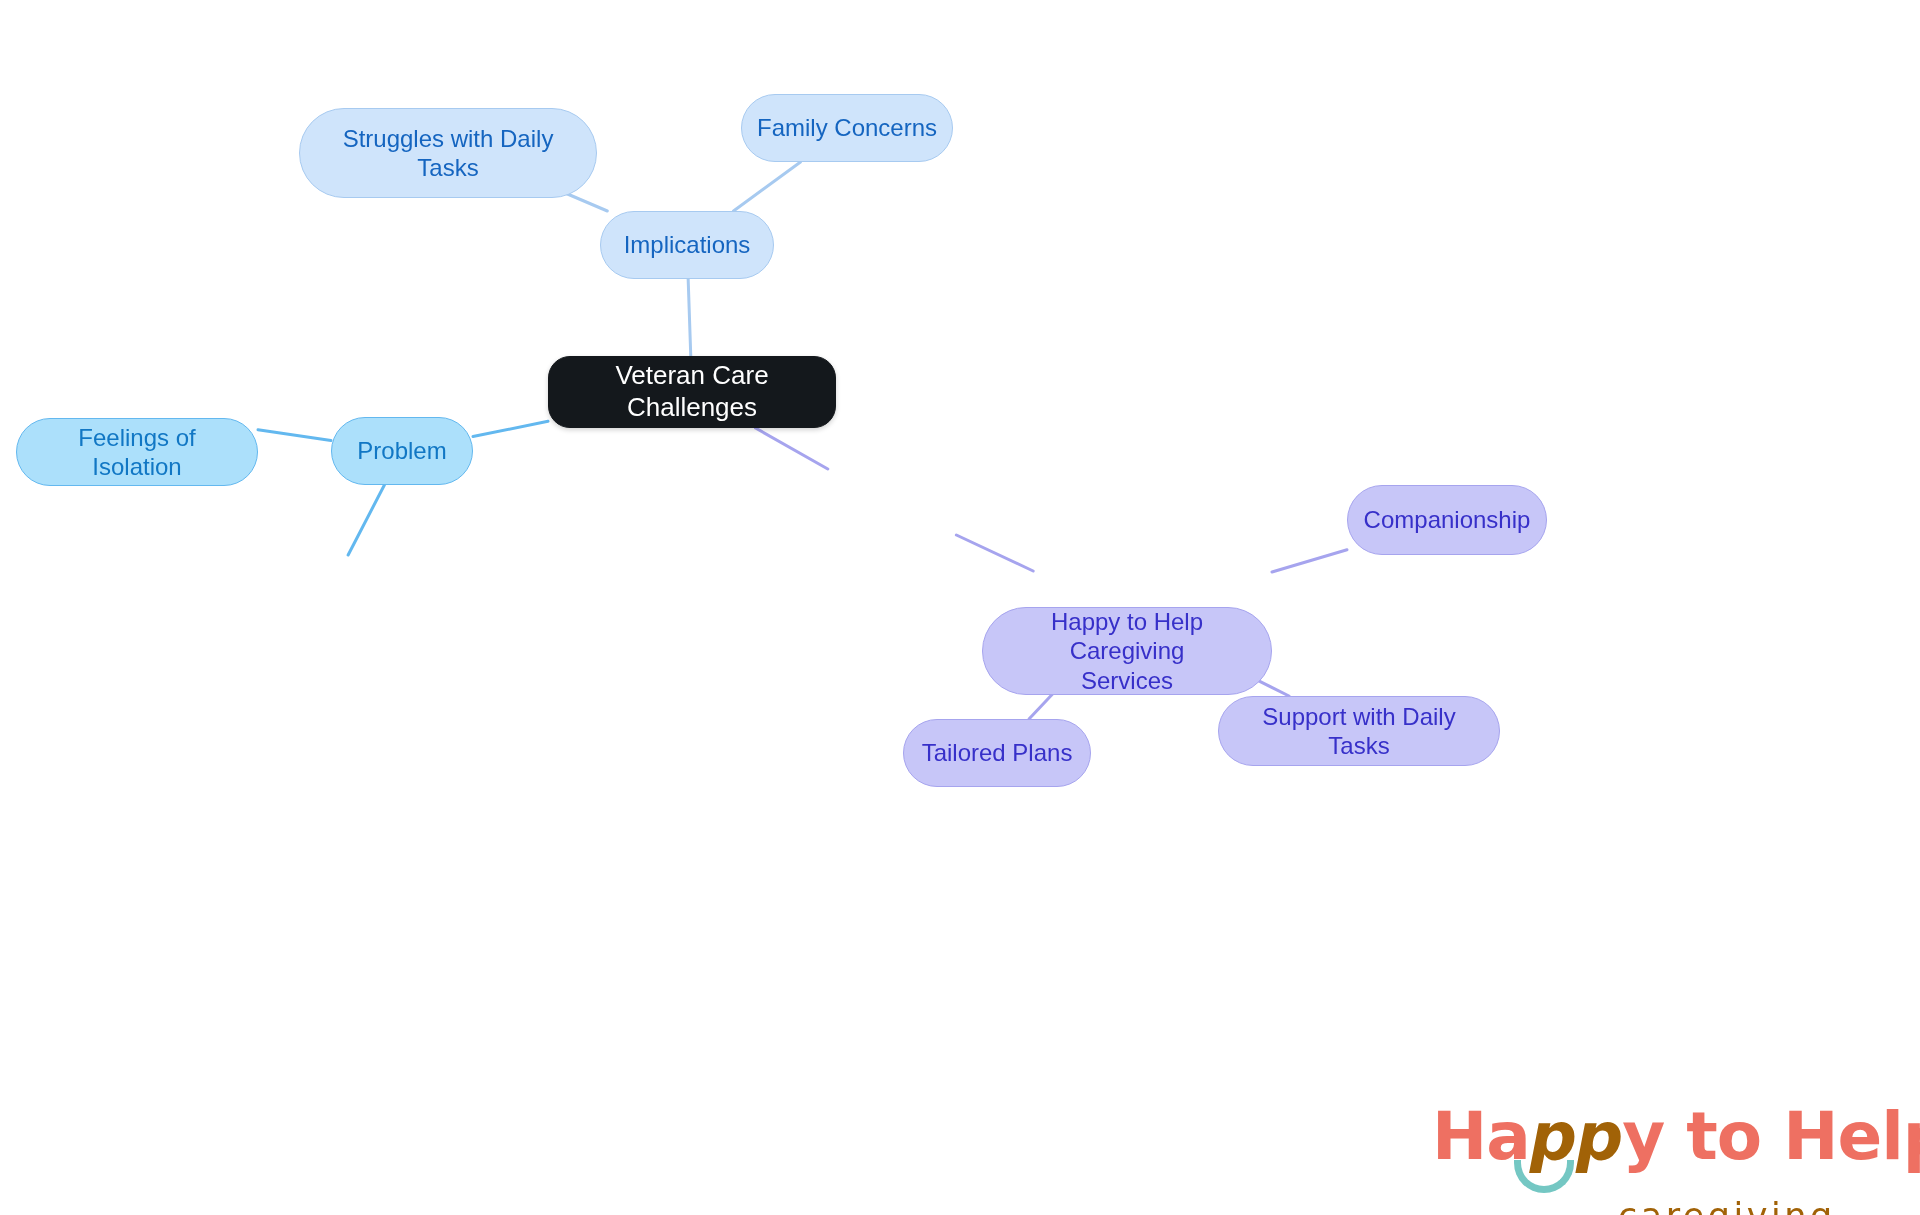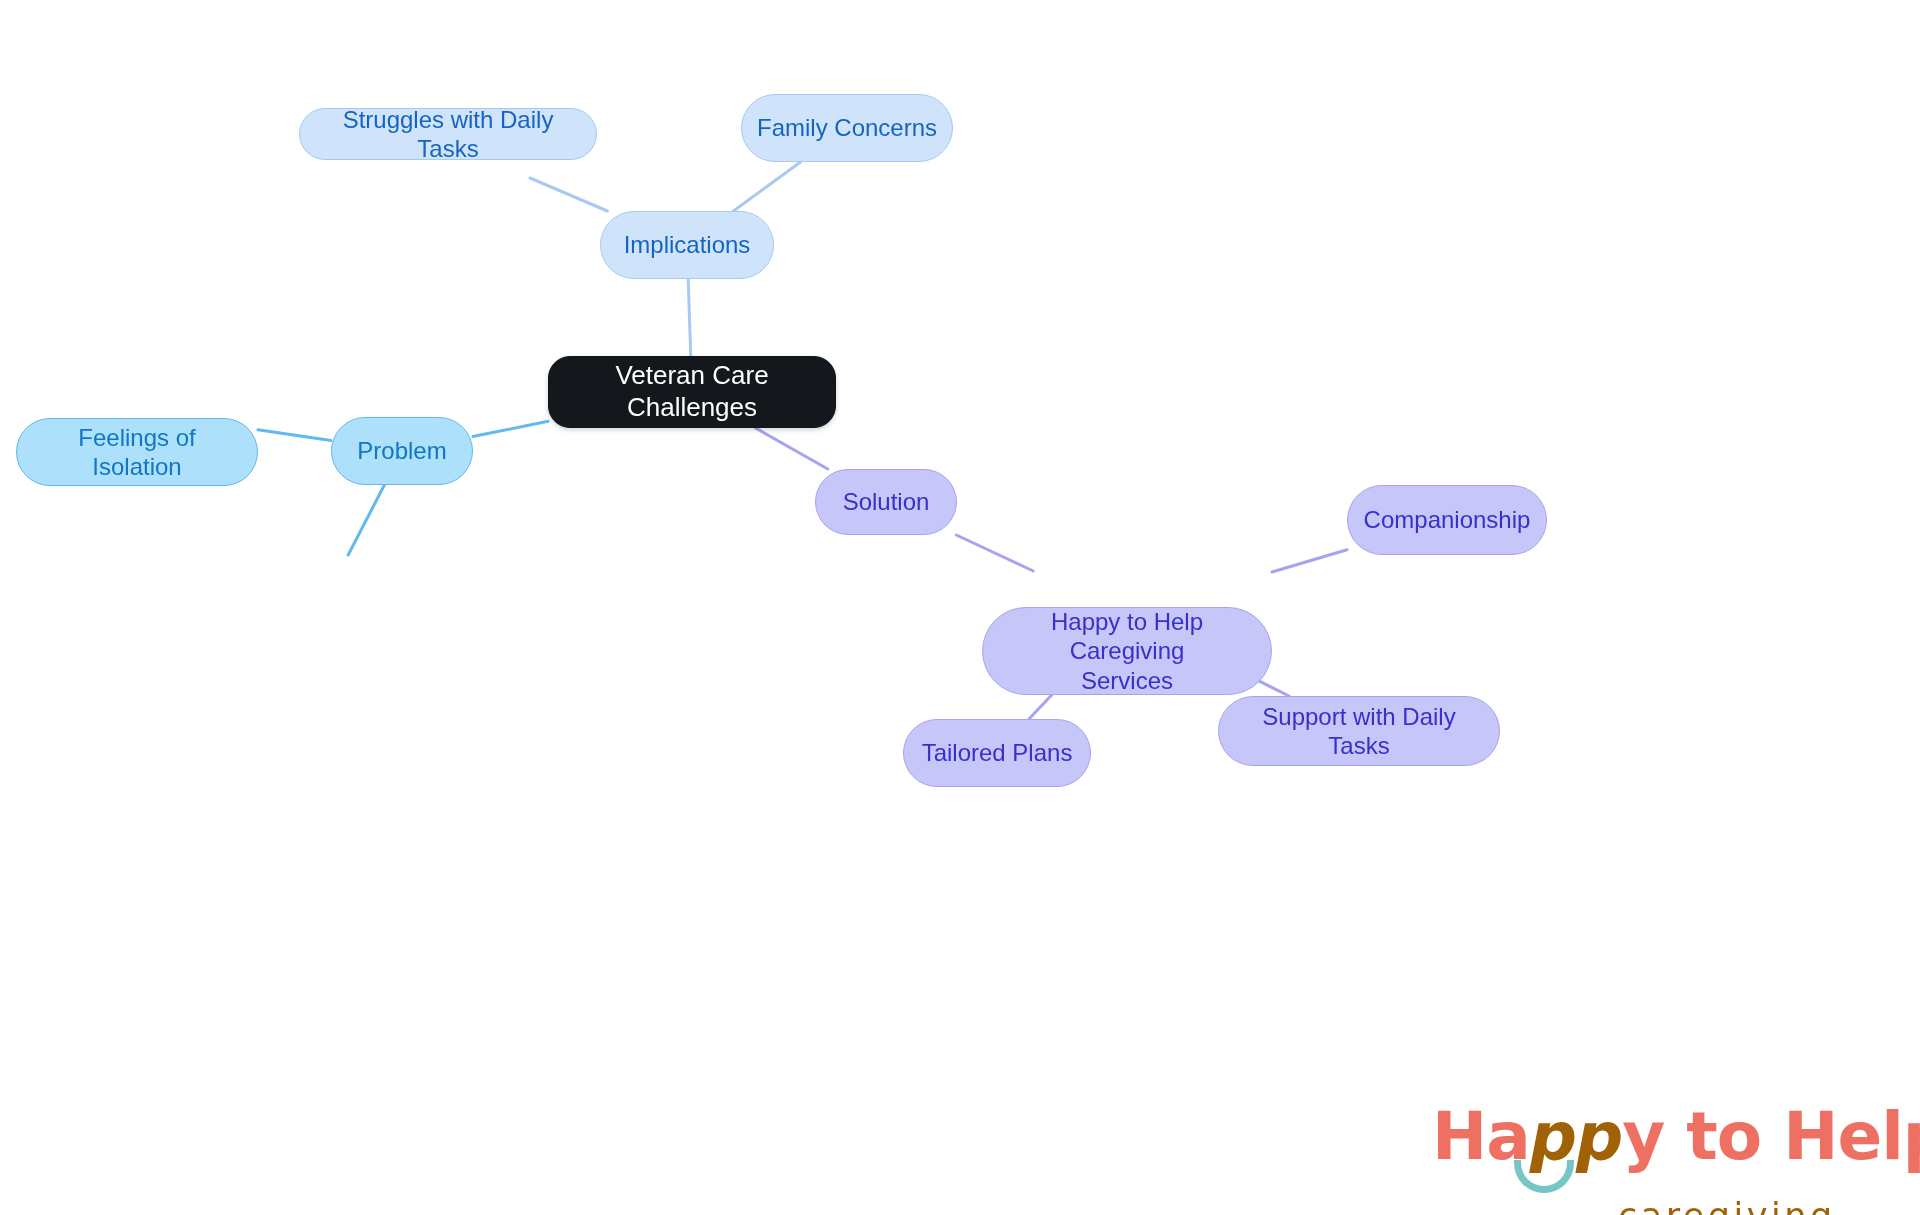--- a/index.html
+++ b/index.html
@@ -140,30 +140,29 @@
       <line x1="956.3805309734513" y1="535" x2="1033.1592920353983" y2="571" stroke="#a6a4ee" stroke-width="3" stroke-linecap="round"></line>
       <line x1="1272" y1="571.953125" x2="1347" y2="549.6875" stroke="#a6a4ee" stroke-width="3" stroke-linecap="round"></line>
       <line x1="1085.5507246376812" y1="659" x2="1029.0289855072465" y2="719" stroke="#a6a4ee" stroke-width="3" stroke-linecap="round"></line>
       <line x1="1215" y1="659" x2="1289" y2="696" stroke="#a6a4ee" stroke-width="3" stroke-linecap="round"></line>
     </svg>
 
   <div class="node root" style="left: 548px; top: 356px; width: 288px; height: 72px;">Veteran Care Challenges</div>
 
   <div class="node blue-light" style="left: 600px; top: 211px; width: 174px; height: 68px;">Implications</div>
 
-  <div class="node blue-light" style="left: 299px; top: 108px; width: 298px; height: 52px;">Struggles with Daily Tasks</div>
+  <div class="node blue-light" style="left: 299px; top: 108px; width: 298px; height: 90px;">Struggles with Daily Tasks</div>
 
   <div class="node blue-light" style="left: 741px; top: 94px; width: 212px; height: 68px;">Family Concerns</div>
 
   <div class="node blue" style="left: 331px; top: 417px; width: 142px; height: 68px;">Problem</div>
 
   <div class="node blue" style="left: 16px; top: 378px; width: 242px; height: 68px; margin-top: 40px;">Feelings of Isolation</div>
 
 
-  <div class="node purple" style="left: 815px; top: 469px; width: 142px; height: 66px;">Solution</div>
 
   <div class="node purple" style="left: 982px; top: 571px; width: 290px; height: 88px; margin-top: 36px;">Happy to Help Caregiving
 Services</div>
 
   <div class="node purple" style="left: 1347px; top: 485px; width: 200px; height: 70px;">Companionship</div>
 
   <div class="node purple" style="left: 903px; top: 719px; width: 188px; height: 68px;">Tailored Plans</div>
 
   <div class="node purple" style="left: 1218px; top: 696px; width: 282px; height: 70px;">Support with Daily Tasks</div>
 

